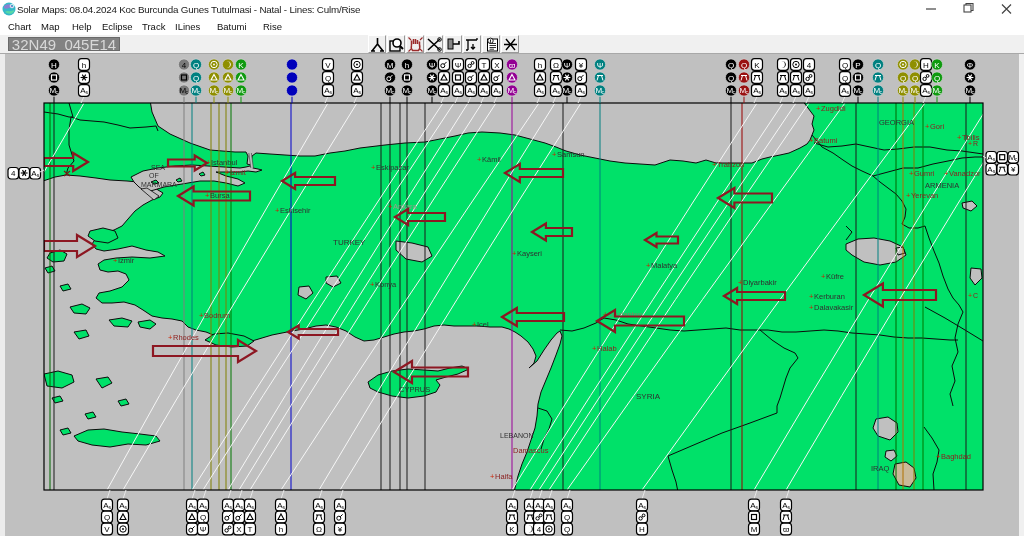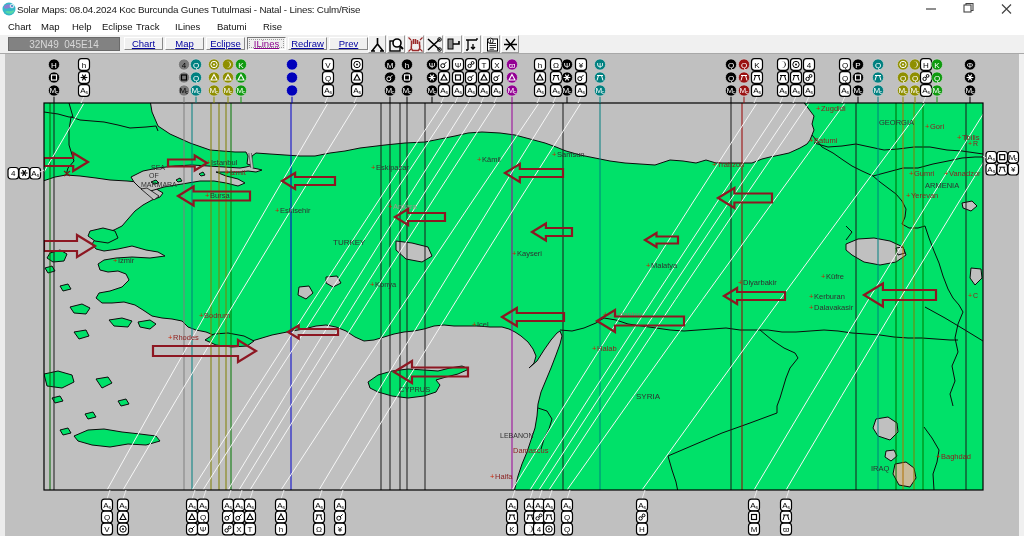--- a/index.html
+++ b/index.html
@@ -1,20 +1,20 @@
 <!DOCTYPE html>
 <html><head><meta charset="utf-8"><style>
 * { margin:0; padding:0; box-sizing:border-box; }
 html,body { width:1024px; height:536px; overflow:hidden; font-family:"Liberation Sans", sans-serif; background:#c0c0c0; }
 #titlebar { position:absolute; left:0; top:0; width:1024px; height:19px; background:#fff;padding-left:9px; }
 #title { position:absolute; left:17px; top:4px; font-size:9.8px; letter-spacing:-0.2px; color:#1a1a1a; }
 #menubar { position:absolute; left:0; top:19px; width:1024px; height:16px; background:#fff; font-size:9.5px; color:#111; }
 #menubar span { position:absolute; top:2px; }
 #toolbar { position:absolute; left:0; top:35px; width:1024px; height:19px; background:#f0f0f0; border-bottom:1px solid #a8a8a8; }
-#coord { position:absolute; left:8px; top:2px; width:112px; height:14px; background:#828282; border:1px solid #6a6a6a; color:#d8d8d8; font-size:10px; text-align:center; line-height:14px; }
+#coord { position:absolute; left:8px; top:2px; width:112px; height:14px; background:#828282; border:1px solid #6a6a6a; color:#d8d8d8; font-size:15px; text-align:center; line-height:14px; }
 .btn { position:relative; display:inline-block; width:39px; height:13px; background:#f0f0f0; border:1px solid #888; border-top-color:#fff; border-left-color:#fff; font-size:9.5px; text-align:center; line-height:12px; margin-right:2px; vertical-align:top; text-decoration:underline; }
 .btn.pressed { border:1px solid #fff; border-top-color:#777; border-left-color:#777; outline:1px dotted #999; outline-offset:-3px; }
 #btnrow { position:absolute; left:124px; top:2px; }
 .tbtn { display:inline-block; width:18px; height:18px; background:#f0f0f0; border:1px solid #999; border-top-color:#fff; border-left-color:#fff; vertical-align:top; margin-right:1px; }
 #iconrow { position:absolute; left:368px; top:0px; }
 #winbtns { position:absolute; right:0; top:0; height:19px; }
 </style></head>
 <body>
 <div id="titlebar">
   <svg style="position:absolute;left:2px;top:2px" width="14" height="14" viewBox="0 0 14 14">
@@ -31,28 +31,27 @@
       <path d="M82 5 L82 3.5 L89 3.5 L89 10.5 L87 10.5" fill="none" stroke="#444" stroke-width="1.1"></path>
       <path d="M118 4.5 L127 13.5 M127 4.5 L118 13.5" stroke="#444" stroke-width="1.2"></path>
     </svg>
   </div>
 </div>
 <div id="menubar">
   <span style="left:8px">Chart</span>
     <span style="left:41px">Map</span>
     <span style="left:72px">Help</span>
     <span style="left:102px">Eclipse</span>
-    <span style="left:136px">Track</span>
+    <span style="left:142px">Track</span>
     <span style="left:175px">ILines</span>
     <span style="left:217px">Batumi</span>
     <span style="left:263px">Rise</span>
 </div>
 <div id="toolbar">
   <div id="coord">32N49&nbsp;&nbsp;045E14</div>
-  <div id="btnrow"><span class="btn" style="color:#00009e">Chart</span><span class="btn" style="color:#00009e">Map</span><span class="btn" style="color:#00009e">Eclipse</span><span class="btn pressed" style="color:#8b008b">ILines</span><span class="btn" style="color:#00009e">Redraw</span><span class="btn" style="color:#00009e">Prev</span></div>
   <div id="iconrow"><span class="tbtn"><svg width="17" height="17" viewBox="0 0 17 17">
           <path d="M8.5 2 L8.5 8 M8.5 8 L3 15 M8.5 8 L14 15 M2 15 L6 15 M11 15 L15 15" stroke="#000" stroke-width="1.6" fill="none"></path>
         </svg></span><span class="tbtn"><svg width="17" height="17" viewBox="0 0 17 17">
           <rect x="2" y="5" width="10" height="10" fill="none" stroke="#000" stroke-width="1.4"></rect>
           <circle cx="9" cy="7" r="4" fill="#fff" stroke="#000" stroke-width="1.6"></circle>
           <line x1="12" y1="10" x2="15" y2="13" stroke="#000" stroke-width="2"></line>
         </svg></span><span class="tbtn"><svg width="17" height="17" viewBox="0 0 17 17">
           <path d="M4.5 9 L4.5 4.5 M6.5 8 L6.5 3 M8.5 8 L8.5 3 M10.5 8 L10.5 4 M12.5 9 L12.5 5.5 M4.5 9 Q3.5 12 5.5 14.5 L11.5 14.5 Q13.5 12 12.5 8.5" stroke="#9b2b2b" stroke-width="1.5" fill="none"></path>
           <path d="M1.5 1.5 L4 4 M15.5 1.5 L13 4 M1.5 15.5 L4 13 M15.5 15.5 L13 13" stroke="#9b2b2b" stroke-width="1.1" fill="none"></path>
         </svg></span><span class="tbtn"><svg width="17" height="17" viewBox="0 0 17 17">

